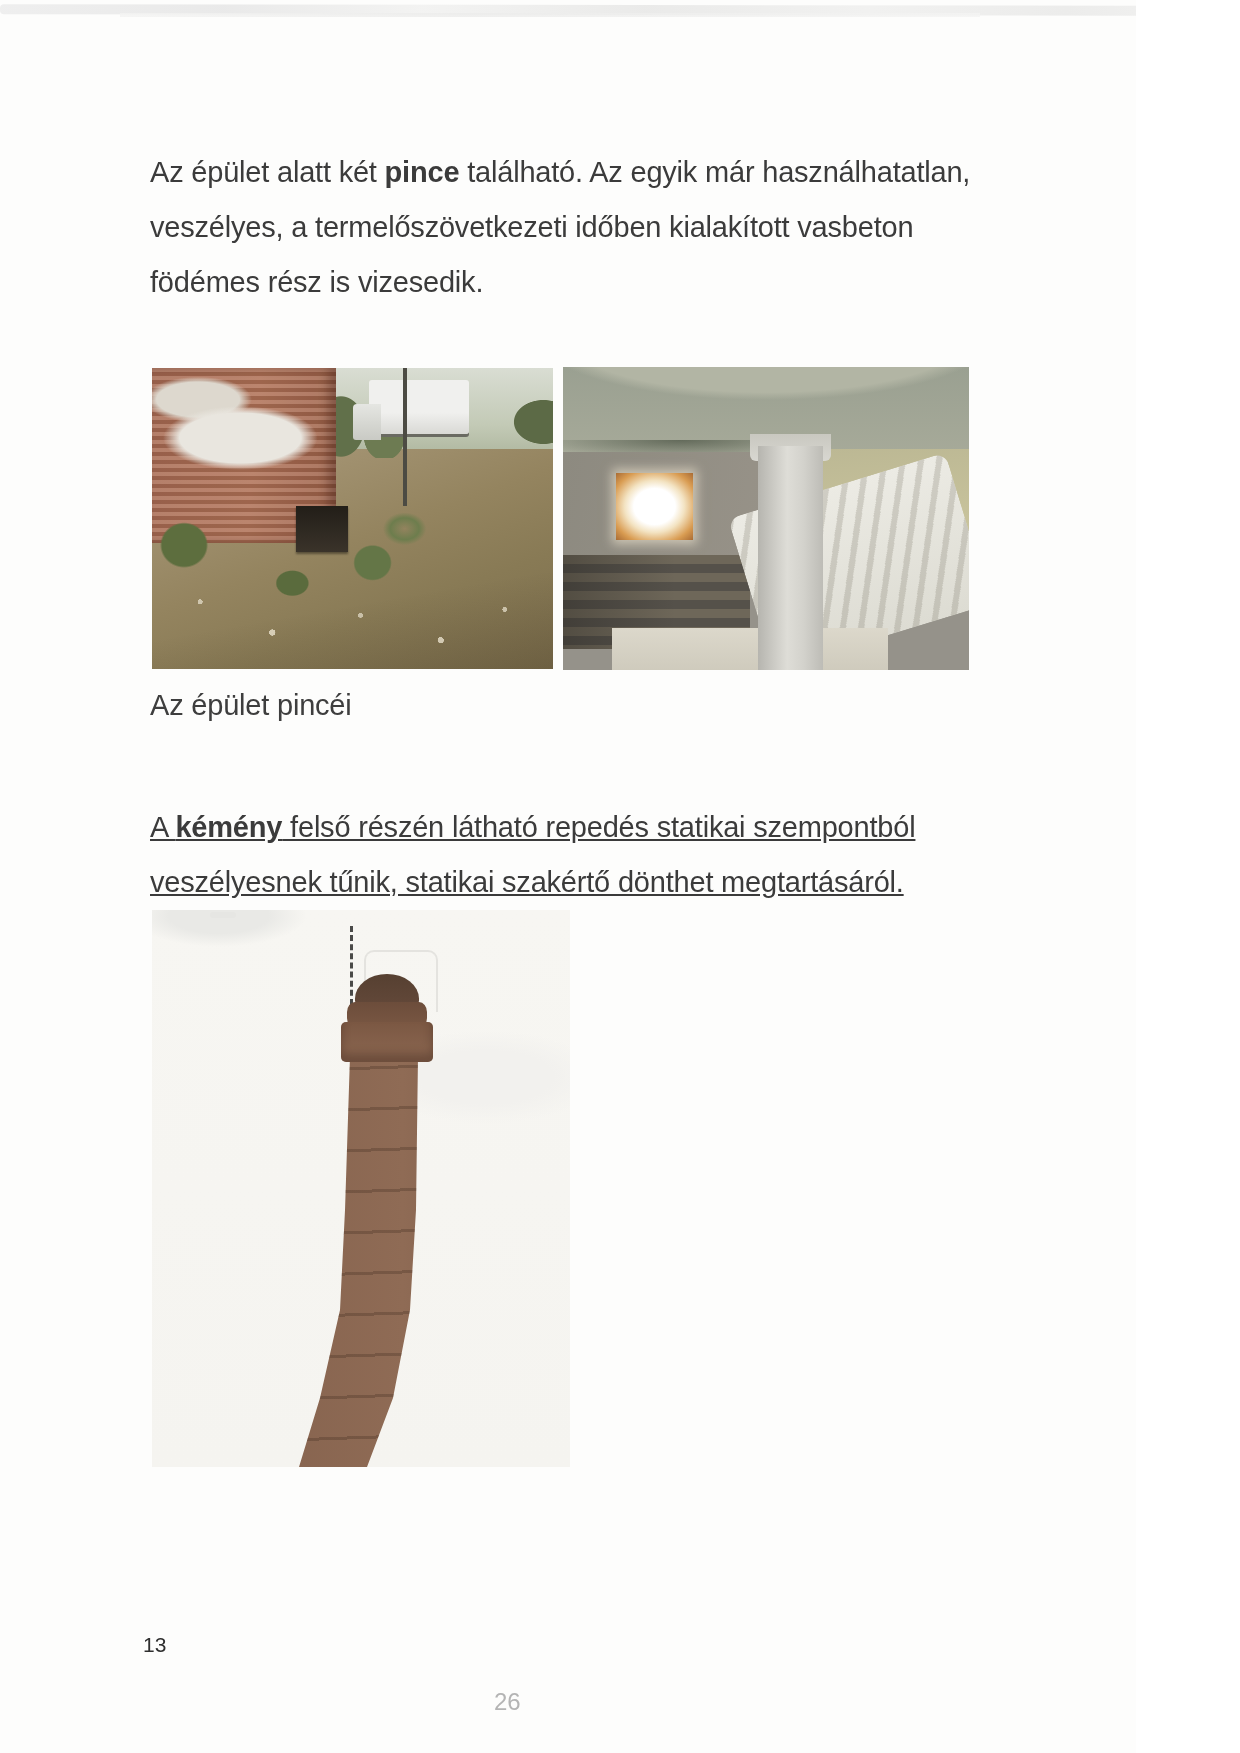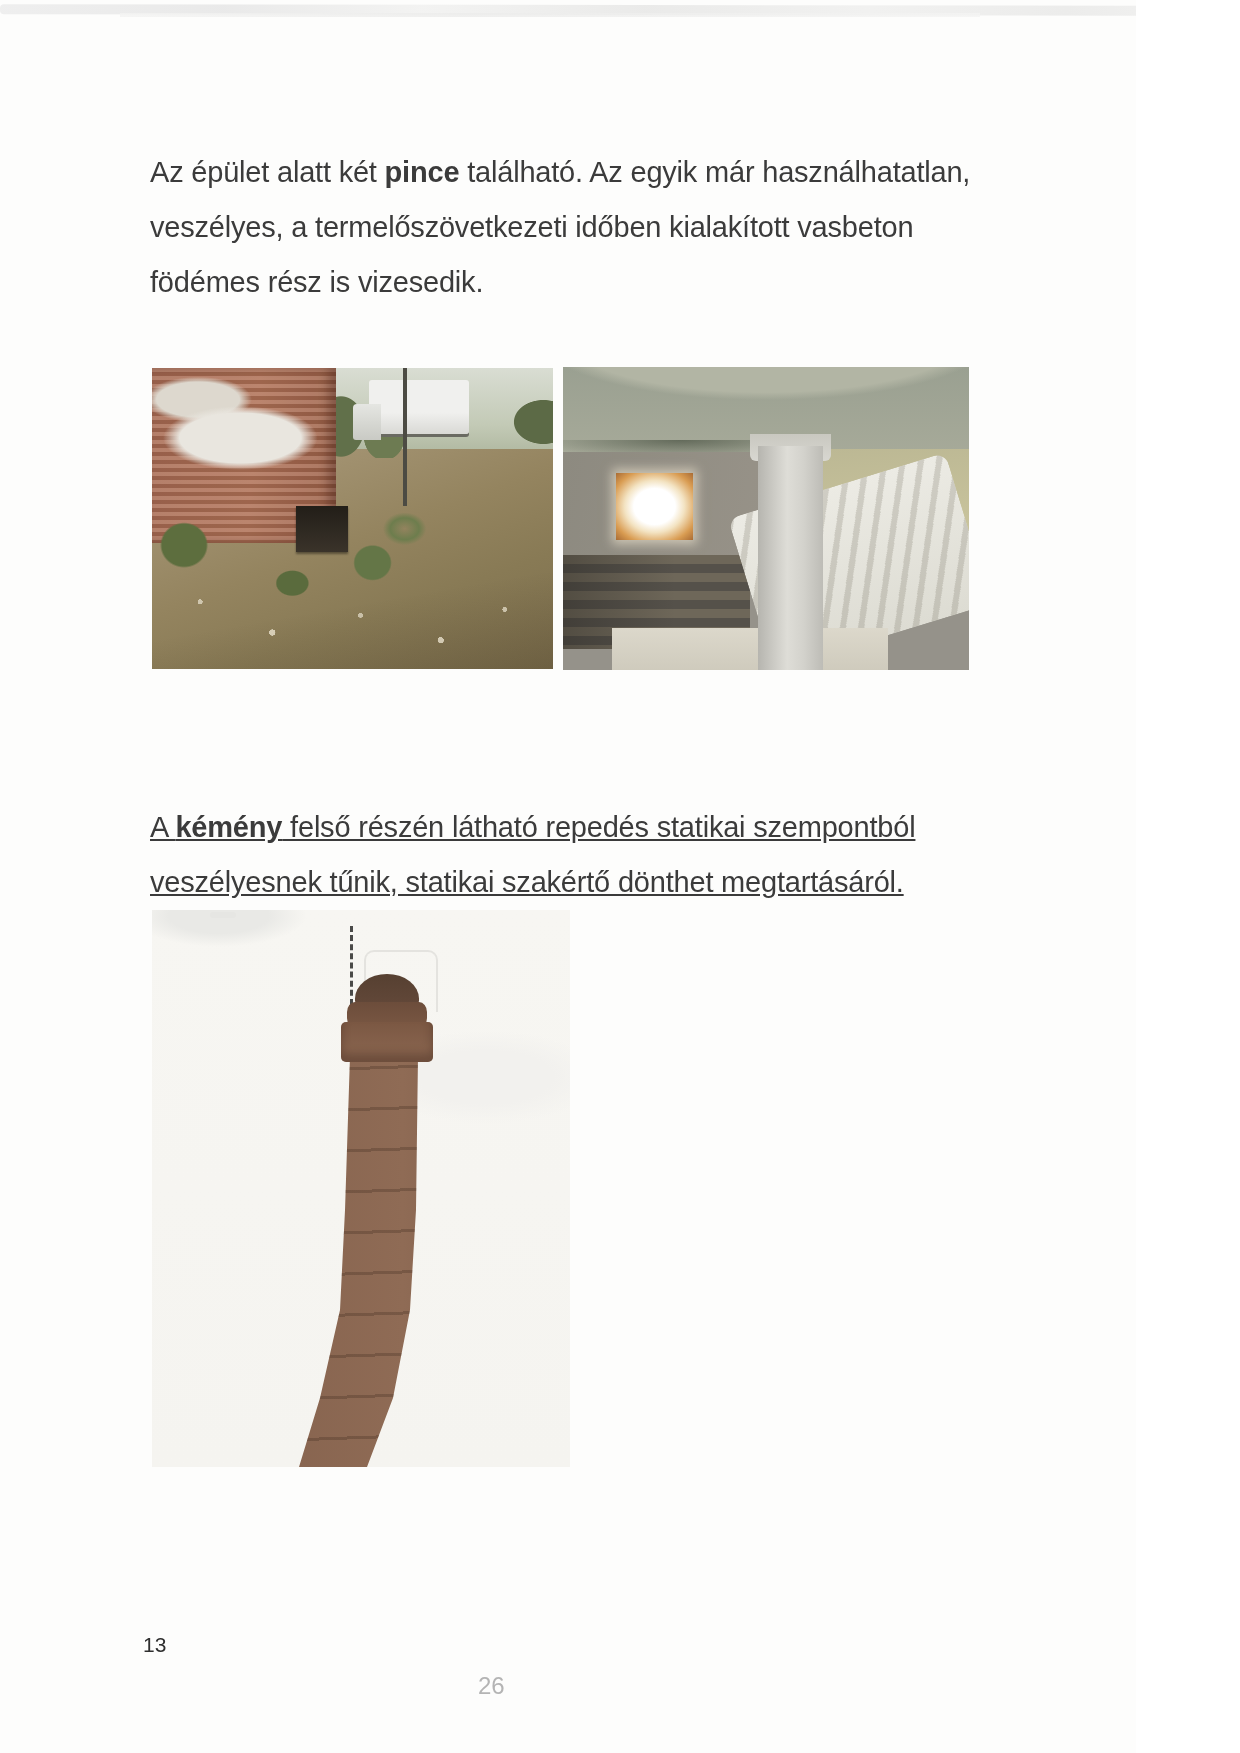--- a/index.html
+++ b/index.html
@@ -46,21 +46,21 @@
     font-size:29px;line-height:55px;letter-spacing:-0.2px;color:#3e3e3e;
   }
   .caption-cellars{left:150px;top:678px;}
   .caption-chimney{left:483px;top:1427px;font-size:27px;color:#4e4e4e;letter-spacing:-0.4px;}
   .pageno{
     position:absolute;left:143px;top:1633px;
     font-size:21px;color:#2f2f2f;margin:0;
   }
   .footerno{
     position:absolute;left:478px;top:1672px;
-    font-size:24px;color:#b4b4b4;margin:0;
+    font-size:24px;color:#b4b4b4;margin:16px;
   }
 
   
   .photo{position:absolute;overflow:hidden;}
   .layer{position:absolute;}
 
   
   .photo-cellar-exterior{left:152px;top:368px;width:401px;height:301px;
     background:linear-gradient(160deg,#b3a687 0%,#a39372 32%,#94845f 55%,#887a55 74%,#7c6e4d 100%);}
   .pce-sky{left:40%;top:0;width:60%;height:27%;
@@ -185,20 +185,21 @@
     <div class="layer pci-leftwall"></div>
     <div class="layer pci-window"></div>
     <div class="layer pci-bricks"></div>
     <div class="layer pci-rightwall"></div>
     <div class="layer pci-rubble"></div>
     <div class="layer pci-floor"></div>
     <div class="layer pci-capital"></div>
     <div class="layer pci-column"></div>
   </div>
 
+  <p class="caption caption-cellars">Az épület pincéi</p>
 
   <p class="para p-chimney"><span>A </span><b>kémény</b><span> felső részén látható repedés statikai szempontból
 veszélyesnek tűnik, statikai szakértő dönthet megtartásáról.</span></p>
 
   <div class="photo photo-chimney">
     <div class="layer chm-smudge"></div>
     <div class="layer chm-ghost"></div>
     <div class="layer chm-rod"></div>
     <div class="layer chm-shaft"></div>
     <div class="layer chm-dome"></div>

